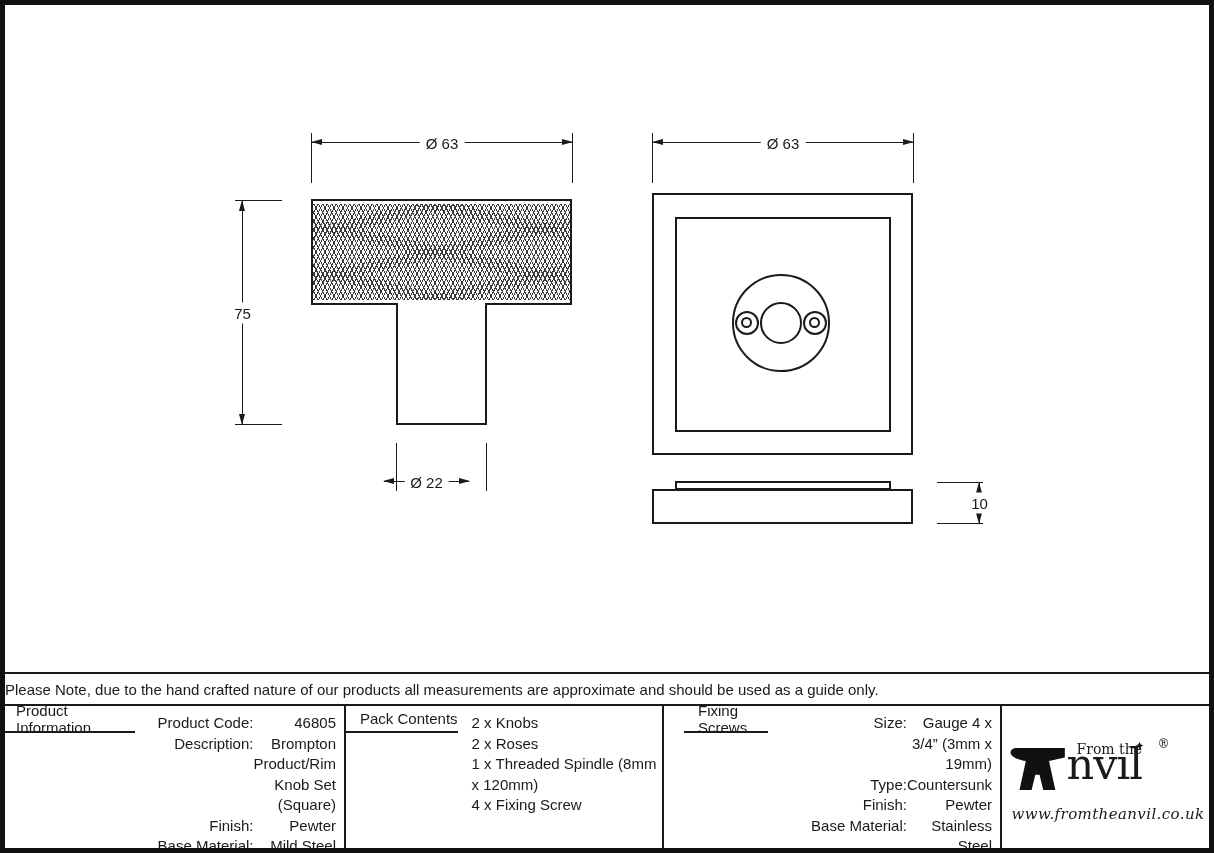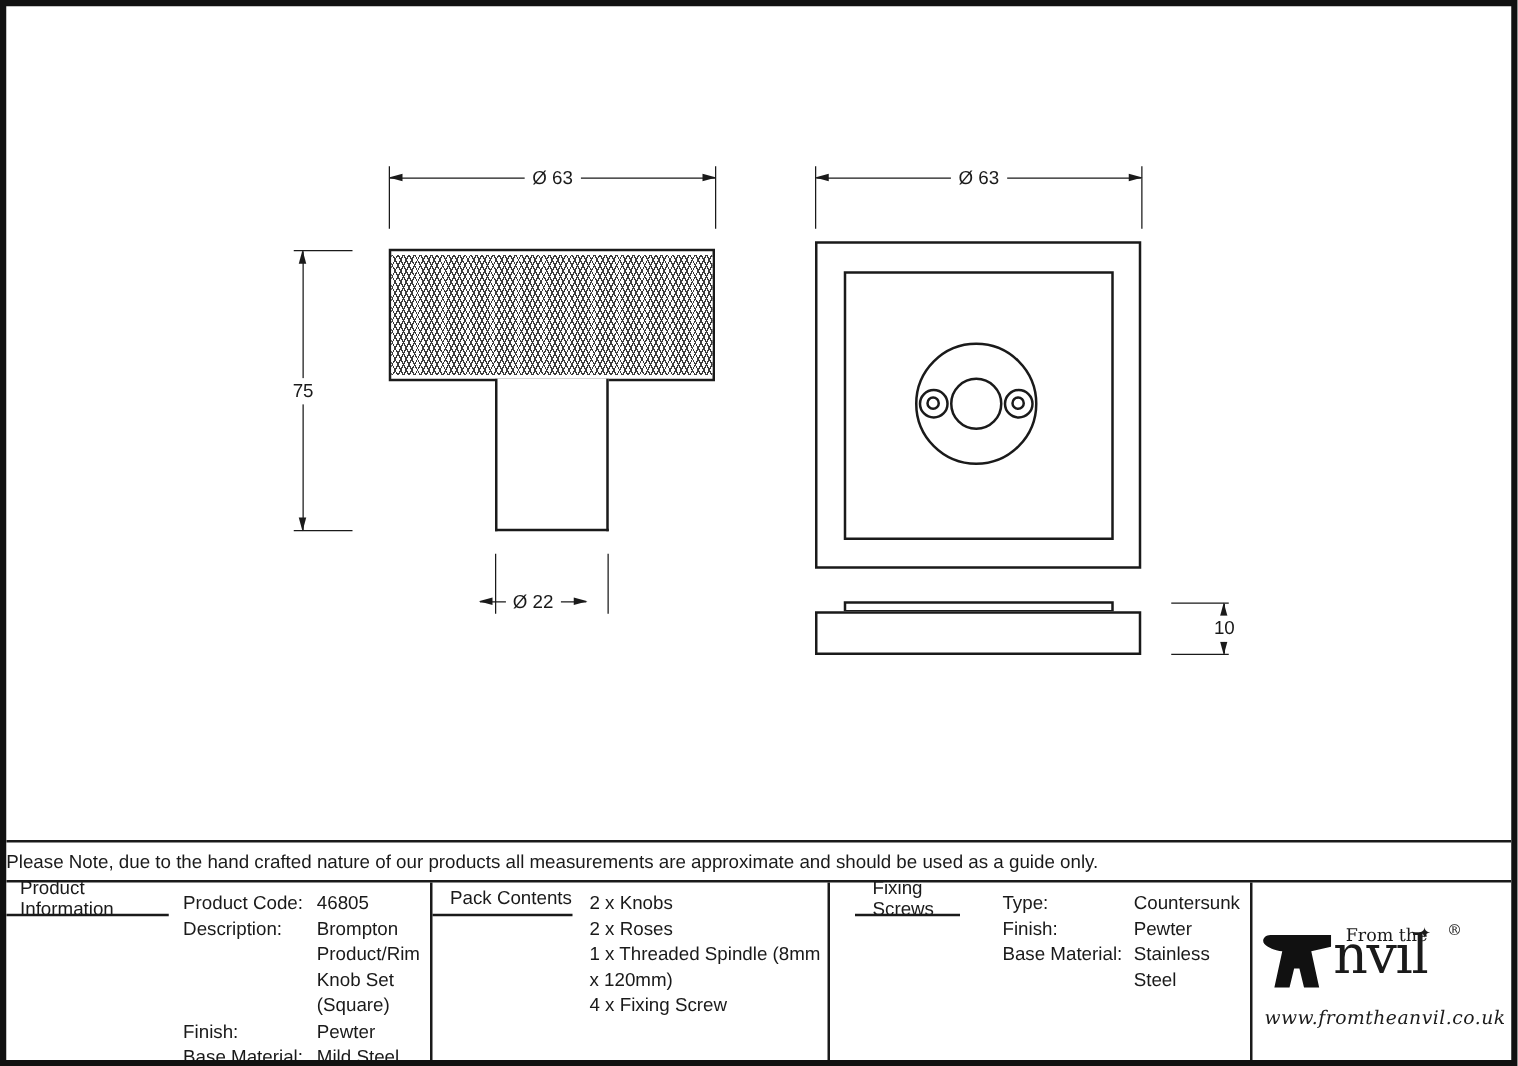--- a/index.html
+++ b/index.html
@@ -45,21 +45,21 @@
   .col { border-right:2px solid var(--ink); display:flex; flex-direction:row; }
   .col-product { width:341px; }
   .col-pack    { width:318px; }
   .col-fixing  { width:338px; }
   .col-logo { flex:1; border-right:none; display:flex; align-items:center; justify-content:center; }
   .cell-header { height:27px; border-bottom:2px solid var(--ink); display:flex; align-items:center; font-size:15px; }
   .col-product .cell-header, .col-product .cell-body { padding-left:11px; }
   .col-pack .cell-header,    .col-pack .cell-body    { padding-left:14px; }
   .col-fixing .cell-header,  .col-fixing .cell-body  { padding-left:14px;margin-left:20px; }
   .cell-body { flex:1; padding-top:7px; font-size:15px; line-height:20.5px; }
-  .kv-row { display:flex; }
+  .kv-row { display:flex;text-align:right; }
   .kv-label { flex:0 0 107px; }
   .col-fixing .kv-label { flex:0 0 105px; }
   .kv-value { flex:1; padding-right:8px; }
   
   .logo { position:relative; width:192px; height:96px; }
   .anvil-a { position:absolute; left:0; top:12px; width:58px; height:56px; }
   .from-the { position:absolute; left:67px; top:12px; font-family:"DejaVu Serif","Liberation Serif",serif; font-size:14px; }
   .brand { position:absolute; left:57px; top:14px; font-family:"DejaVu Serif","Liberation Serif",serif; font-size:43px; line-height:1; letter-spacing:-1px; }
   .i-dot { position:absolute; left:125px; top:10px; font-size:12px; }
   .reg { position:absolute; left:148px; top:8px; font-family:"DejaVu Serif","Liberation Serif",serif; font-size:12px; }
@@ -171,20 +171,24 @@
           <div>2 x Roses</div>
           <div>1 x Threaded Spindle (8mm x 120mm)</div>
           <div>4 x Fixing Screw</div>
         </div>
       </div>
 
       <div class="col col-fixing">
         <div class="cell-header">Fixing Screws</div>
         <div class="cell-body">
           <div class="kv-row">
+            <span class="kv-label">Size:</span>
+            <span class="kv-value">Gauge 4 x 3/4” (3mm x 19mm)</span>
+          </div>
+          <div class="kv-row">
             <span class="kv-label">Type:</span>
             <span class="kv-value">Countersunk</span>
           </div>
           <div class="kv-row">
             <span class="kv-label">Finish:</span>
             <span class="kv-value">Pewter</span>
           </div>
           <div class="kv-row">
             <span class="kv-label">Base Material:</span>
             <span class="kv-value">Stainless Steel</span>

